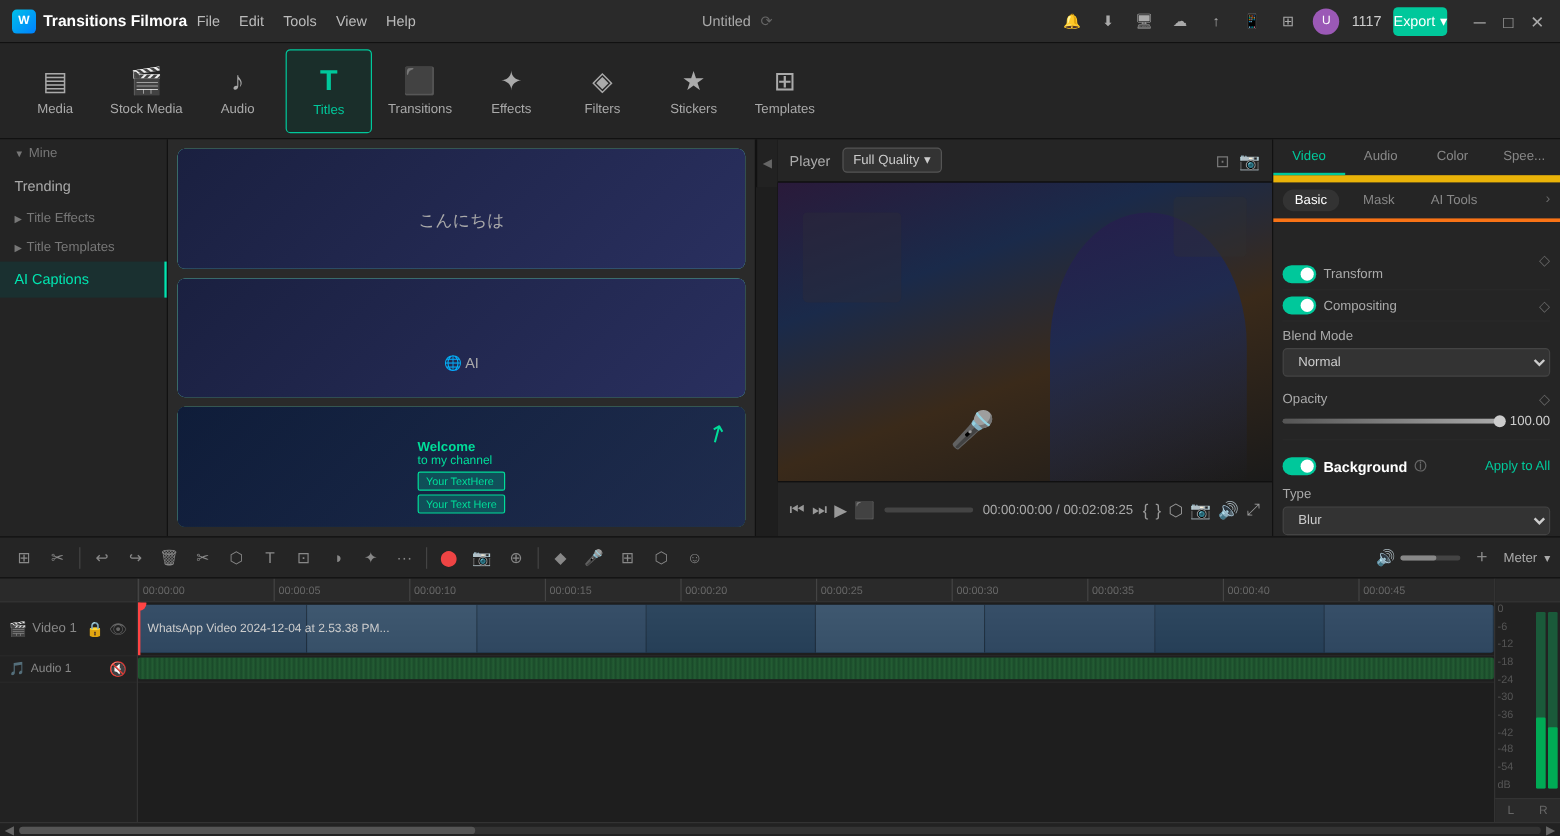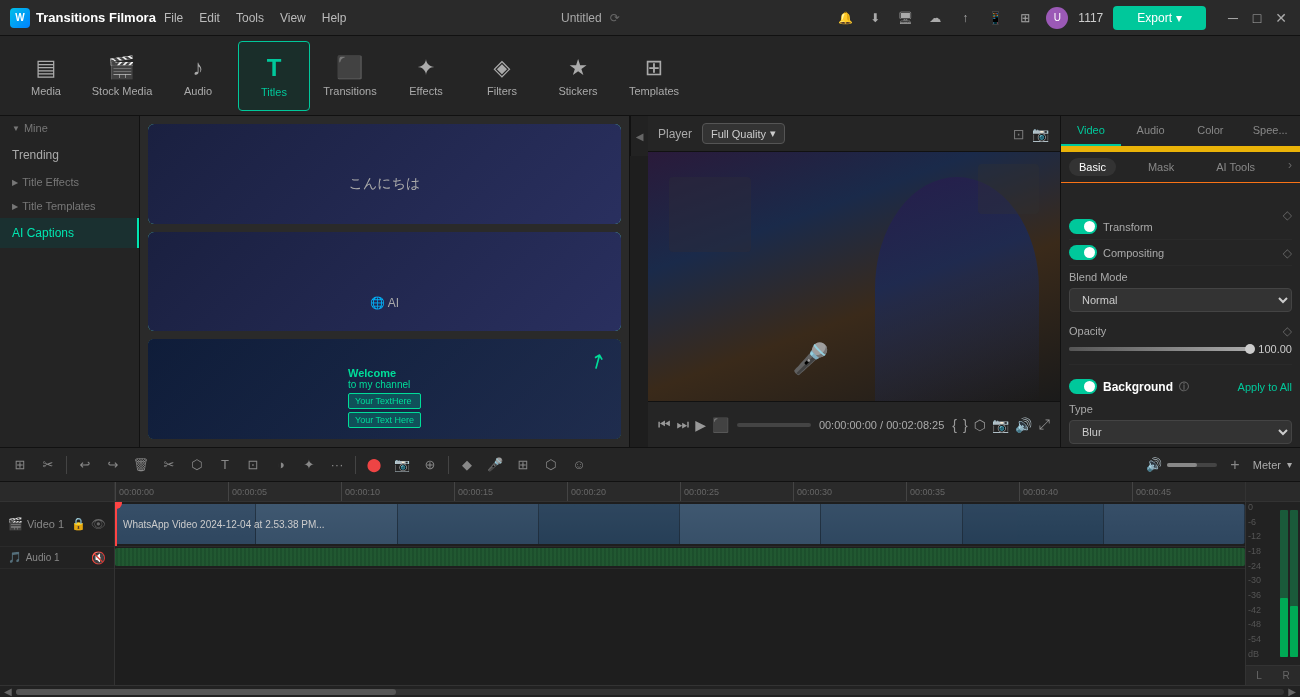--- a/index.html
+++ b/index.html
@@ -11,21 +11,21 @@
     .app-logo { display: flex; align-items: center; gap: 6px; color: #fff; font-size: 13px; font-weight: 600; }
     .app-logo-icon { width: 20px; height: 20px; background: linear-gradient(135deg, #00c0e8, #0080ff); border-radius: 4px; display: flex; align-items: center; justify-content: center; font-size: 10px; color: #fff; }
     .menu-items { display: flex; gap: 16px; font-size: 12px; color: #bbb; }
     .menu-items span { cursor: pointer; }
     .topbar-center { display: flex; align-items: center; gap: 8px; color: #aaa; font-size: 12px; }
     .topbar-right { display: flex; align-items: center; gap: 10px; }
     .notification-icons { display: flex; gap: 8px; color: #aaa; }
     .notification-icons span { width: 22px; height: 22px; display: flex; align-items: center; justify-content: center; cursor: pointer; }
     .user-badge { background: #9b59b6; border-radius: 50%; width: 22px; height: 22px; display: flex; align-items: center; justify-content: center; font-size: 10px; color: #fff; }
     .user-count { font-size: 12px; color: #ccc; }
-    .export-btn { background: #00c89b; border: none; color: #fff; padding: 5px 24px; border-radius: 4px; cursor: pointer; font-size: 12px; display: flex; align-items: center; gap: 4px; }
+    .export-btn { background: #00c89b; border: none; color: #fff; padding: 5px 0; border-radius: 4px; cursor: pointer; font-size: 12px; display: flex; align-items: center; gap: 4px; }
     .window-controls { display: flex; gap: 6px; margin-left: 8px; }
     .window-controls span { width: 18px; height: 18px; display: flex; align-items: center; justify-content: center; color: #aaa; cursor: pointer; font-size: 14px; }
 
     
     .media-toolbar { height: 80px; background: #252525; display: flex; align-items: center; padding: 0 10px; gap: 4px; border-bottom: 1px solid #111; flex-shrink: 0; }
     .media-tool { display: flex; flex-direction: column; align-items: center; justify-content: center; width: 72px; height: 70px; cursor: pointer; color: #aaa; border-radius: 4px; gap: 4px; font-size: 11px; }
     .media-tool.active { color: #00c89b; border: 1.5px solid #00c89b; background: #1a2e2a; }
     .media-tool-icon { font-size: 22px; }
 
     
@@ -72,21 +72,21 @@
     .progress-bar-fill { height: 100%; width: 0%; background: #00c89b; border-radius: 2px; }
     .time-display { color: #aaa; font-size: 11px; white-space: nowrap; }
     .ctrl-icons { display: flex; align-items: center; gap: 6px; color: #999; }
     .ctrl-icons span { cursor: pointer; font-size: 14px; }
 
     
     .right-panel { width: 240px; background: #252525; border-left: 1px solid #111; display: flex; flex-direction: column; overflow: hidden; flex-shrink: 0; }
     .right-tabs { display: flex; border-bottom: 6px solid #eab308; flex-shrink: 0; }
     .right-tab { flex: 1; padding: 8px 4px; text-align: center; color: #888; font-size: 11px; cursor: pointer; border-bottom: 2px solid transparent; }
     .right-tab.active { color: #00c89b; border-bottom: 2px solid #00c89b; }
-    .right-subtabs { display: flex; padding: 6px 8px; gap: 22px; border-bottom: 1px solid #f97316; flex-shrink: 0; }
+    .right-subtabs { display: flex; padding: 6px 8px; gap: 10px; border-bottom: 3px solid #f97316; flex-shrink: 0; }
     .right-subtab { padding: 3px 10px; border-radius: 12px; font-size: 11px; cursor: pointer; color: #888; }
     .right-subtab.active { background: #333; color: #fff; }
     .right-content { flex: 1; overflow-y: auto; padding: 8px; }
     .right-content::-webkit-scrollbar { width: 4px; }
     .right-content::-webkit-scrollbar-track { background: #222; }
     .right-content::-webkit-scrollbar-thumb { background: #555; }
 
     .prop-row { display: flex; align-items: center; justify-content: space-between; padding: 5px 0; border-bottom: 1px solid #2a2a2a; }
     .prop-label { color: #aaa; font-size: 11px; }
     .prop-toggle { width: 28px; height: 15px; background: #00c89b; border-radius: 8px; position: relative; cursor: pointer; }

